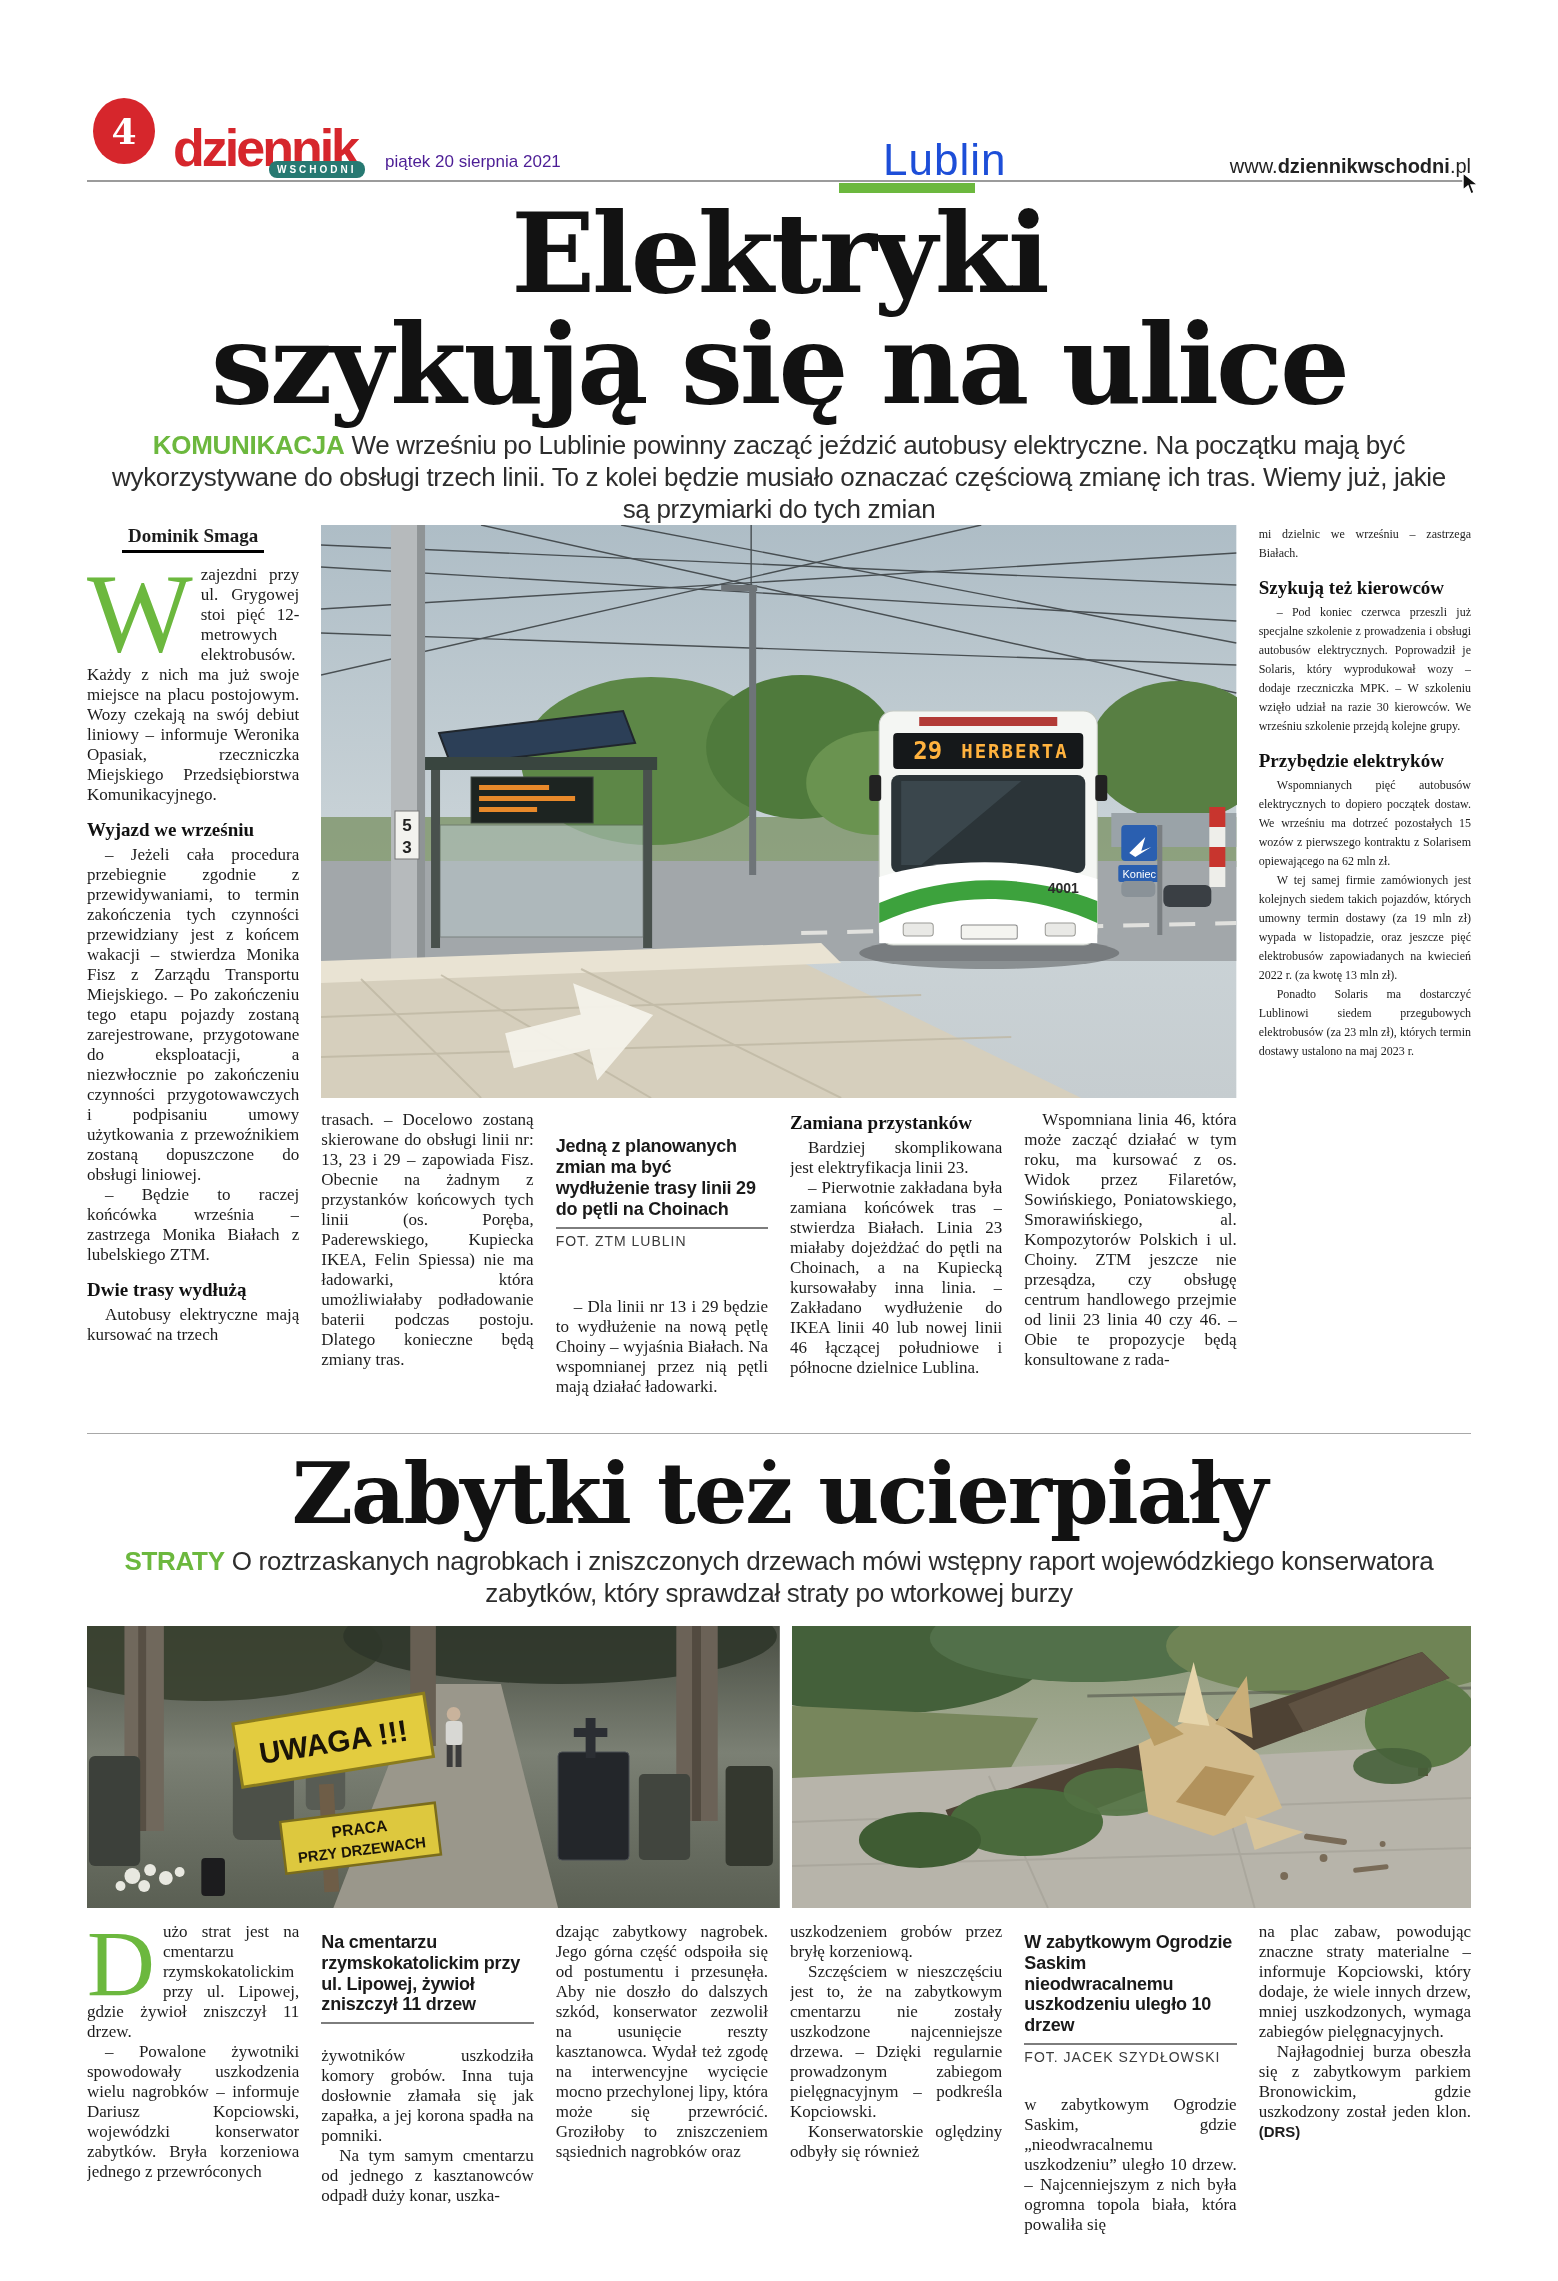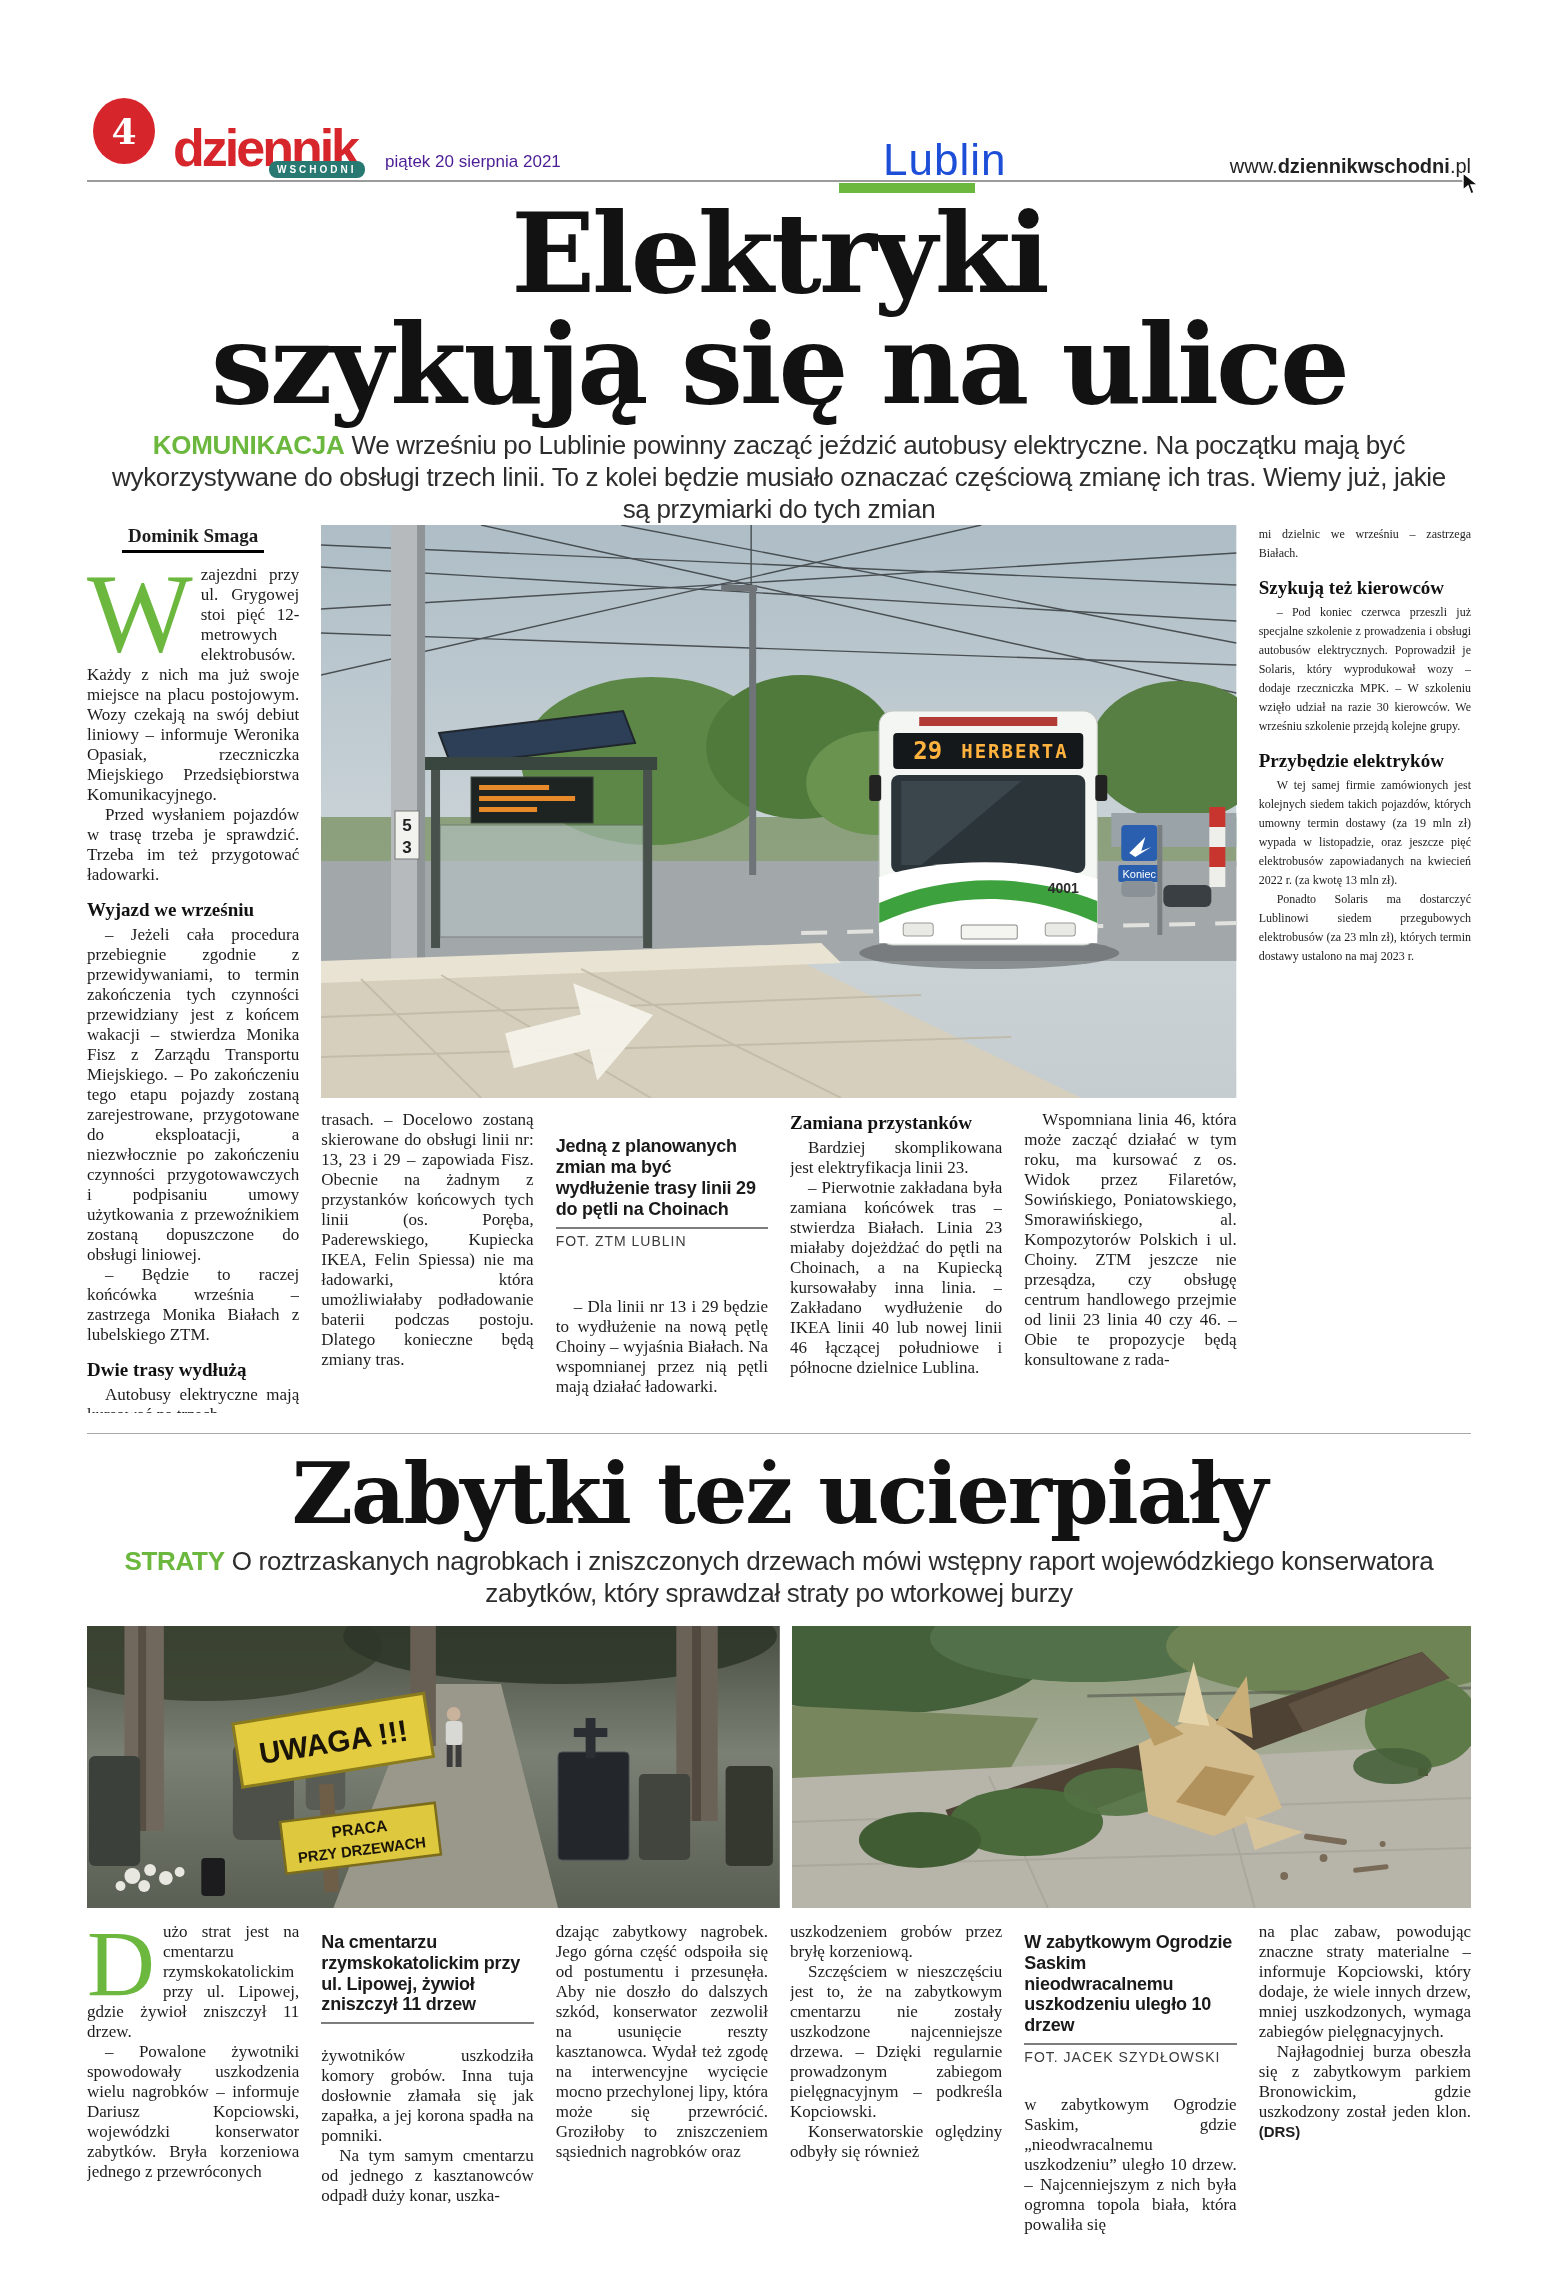--- a/index.html
+++ b/index.html
@@ -126,21 +126,20 @@
       <span>We wrześniu po Lublinie powinny zacząć jeździć autobusy elektryczne. Na początku mają być wykorzystywane do obsługi trzech linii. To z kolei będzie musiało oznaczać częściową zmianę ich tras. Wiemy już, jakie są przymiarki do tych zmian</span>
     </p>
 
     <div class="a1-grid">
 
       <div class="a1-col1 colblock">
         <div class="byline"><span>Dominik Smaga</span></div>
         <p class="body-p">
           <span class="dropcap">W</span><span>zajezdni przy ul. Grygowej stoi pięć 12-metrowych elektrobusów. Każdy z nich ma już swoje miejsce na placu postojowym. Wozy czekają na swój debiut liniowy – informuje Weronika Opasiak, rzeczniczka Miejskiego Przedsiębiorstwa Komunikacyjnego.</span>
         </p>
-        <p class="body-p ind">Przed wysłaniem pojazdów w trasę trzeba je sprawdzić. Trzeba im też przygotować ładowarki.</p>
         <h3 class="subhead">Wyjazd we wrześniu</h3>
         <p class="body-p ind">– Jeżeli cała procedura przebiegnie zgodnie z przewidywaniami, to termin zakończenia tych czynności przewidziany jest z końcem wakacji – stwierdza Monika Fisz z Zarządu Transportu Miejskiego. – Po zakończeniu tego etapu pojazdy zostaną zarejestrowane, przygotowane do eksploatacji, a niezwłocznie po zakończeniu czynności przygotowawczych i podpisaniu umowy użytkowania z przewoźnikiem zostaną dopuszczone do obsługi liniowej.</p>
         <p class="body-p ind">– Będzie to raczej końcówka września – zastrzega Monika Białach z lubelskiego ZTM.</p>
         <h3 class="subhead">Dwie trasy wydłużą</h3>
         <p class="body-p ind">Autobusy elektryczne mają kursować na trzech</p>
       </div>
 
       <figure class="a1-photo">
         <svg viewBox="0 0 915 573" preserveAspectRatio="none">
           <defs>
@@ -268,20 +267,21 @@
 
       <div class="a1-c5 colblock">
         <p class="body-p ind">Wspomniana linia 46, która może zacząć działać w tym roku, ma kursować z os. Widok przez Filaretów, Sowińskiego, Poniatowskiego, Smorawińskiego, al. Kompozytorów Polskich i ul. Choiny. ZTM jeszcze nie przesądza, czy obsługę centrum handlowego przejmie od linii 23 linia 40 czy 46. – Obie te propozycje będą konsultowane z rada-</p>
       </div>
 
       <div class="a1-col6 colblock small">
         <p class="body-p">mi dzielnic we wrześniu – zastrzega Białach.</p>
         <h3 class="subhead">Szykują też kierowców</h3>
         <p class="body-p ind">– Pod koniec czerwca przeszli już specjalne szkolenie z prowadzenia i obsługi autobusów elektrycznych. Poprowadził je Solaris, który wyprodukował wozy – dodaje rzeczniczka MPK. – W szkoleniu wzięło udział na razie 30 kierowców. We wrześniu szkolenie przejdą kolejne grupy.</p>
         <h3 class="subhead">Przybędzie elektryków</h3>
+        <p class="body-p ind">Wspomnianych pięć autobusów elektrycznych to dopiero początek dostaw. We wrześniu ma dotrzeć pozostałych 15 wozów z pierwszego kontraktu z Solarisem opiewającego na 62 mln zł.</p>
         <p class="body-p ind">W tej samej firmie zamówionych jest kolejnych siedem takich pojazdów, których umowny termin dostawy (za 19 mln zł) wypada w listopadzie, oraz jeszcze pięć elektrobusów zapowiadanych na kwiecień 2022 r. (za kwotę 13 mln zł).</p>
         <p class="body-p ind">Ponadto Solaris ma dostarczyć Lublinowi siedem przegubowych elektrobusów (za 23 mln zł), których termin dostawy ustalono na maj 2023 r.</p>
       </div>
     </div>
 
     <hr class="divider">
 
     <h2 class="h2">Zabytki też ucierpiały</h2>
 
     <p class="lead">

